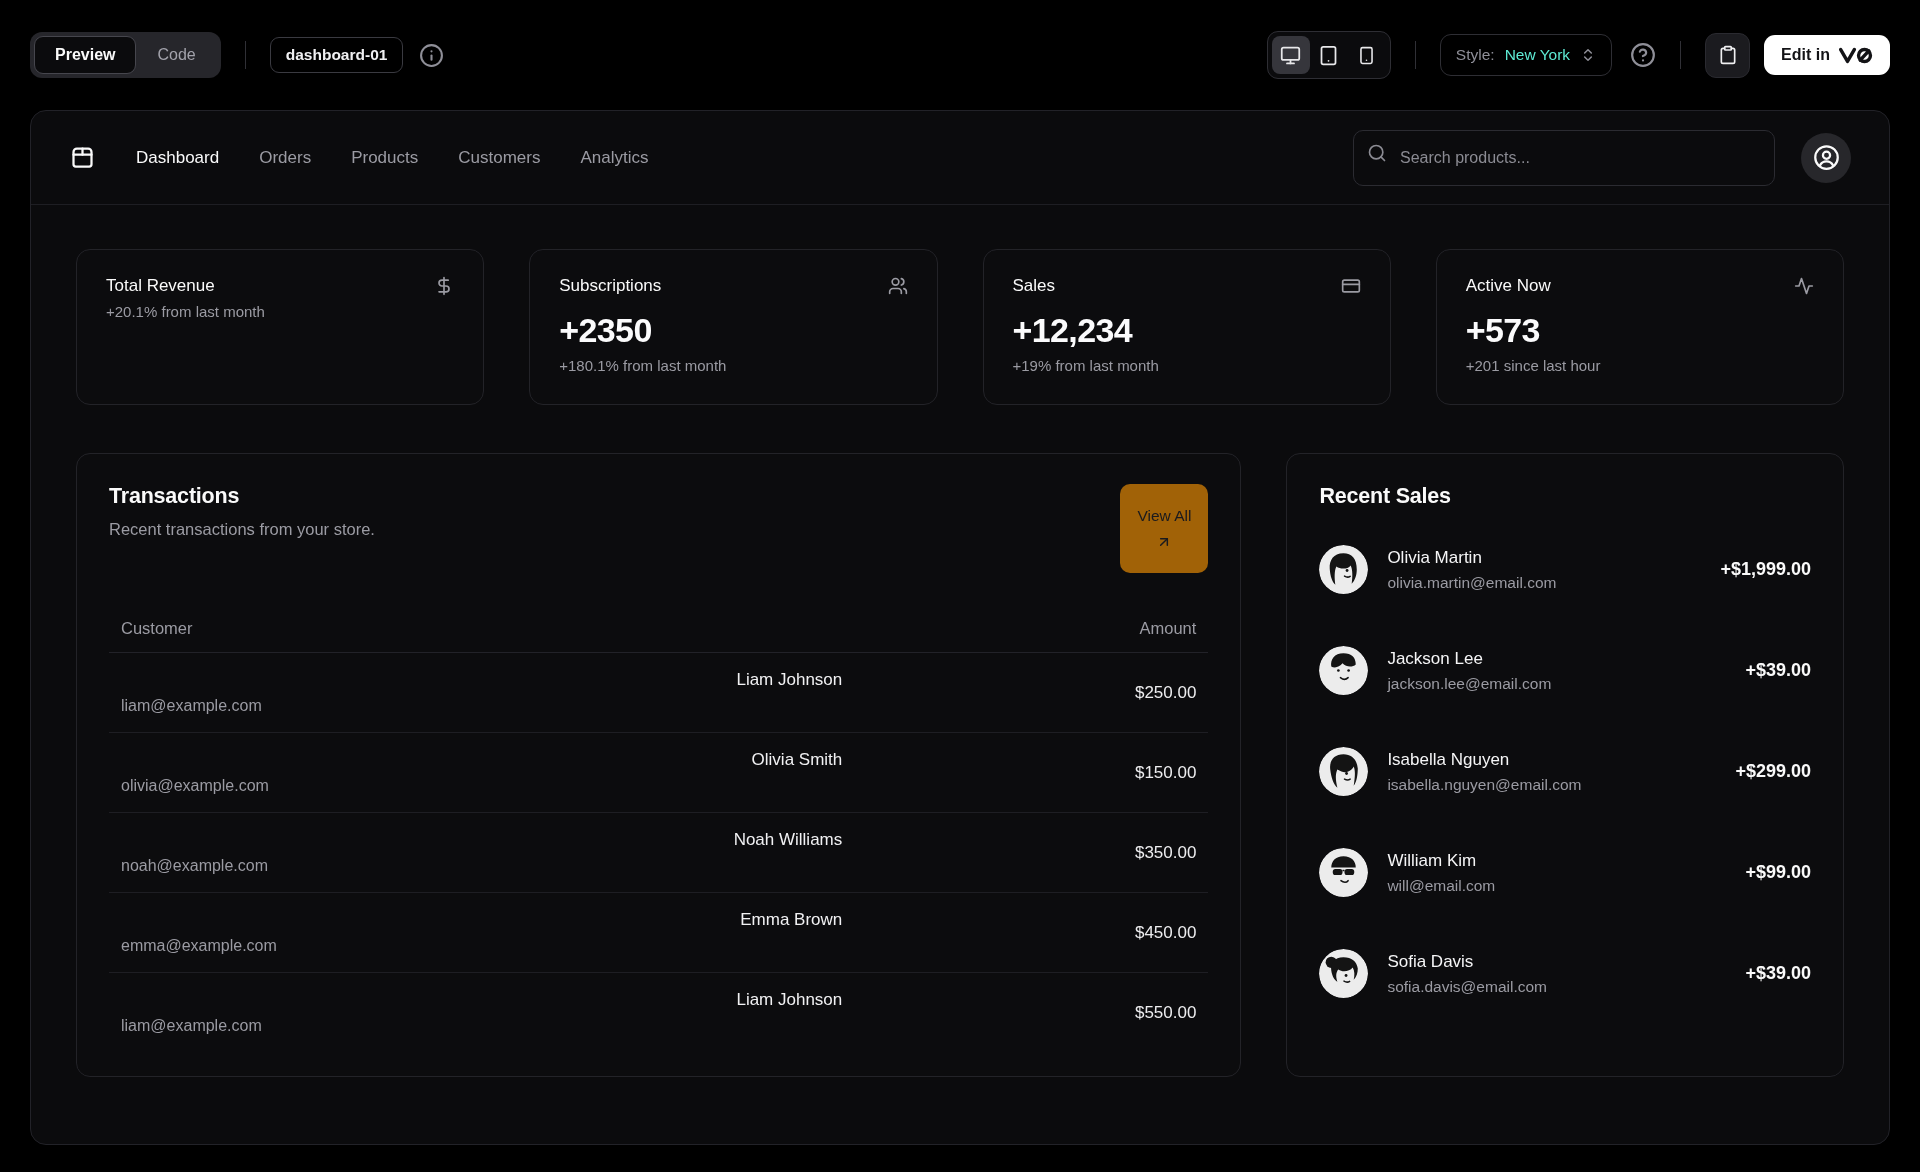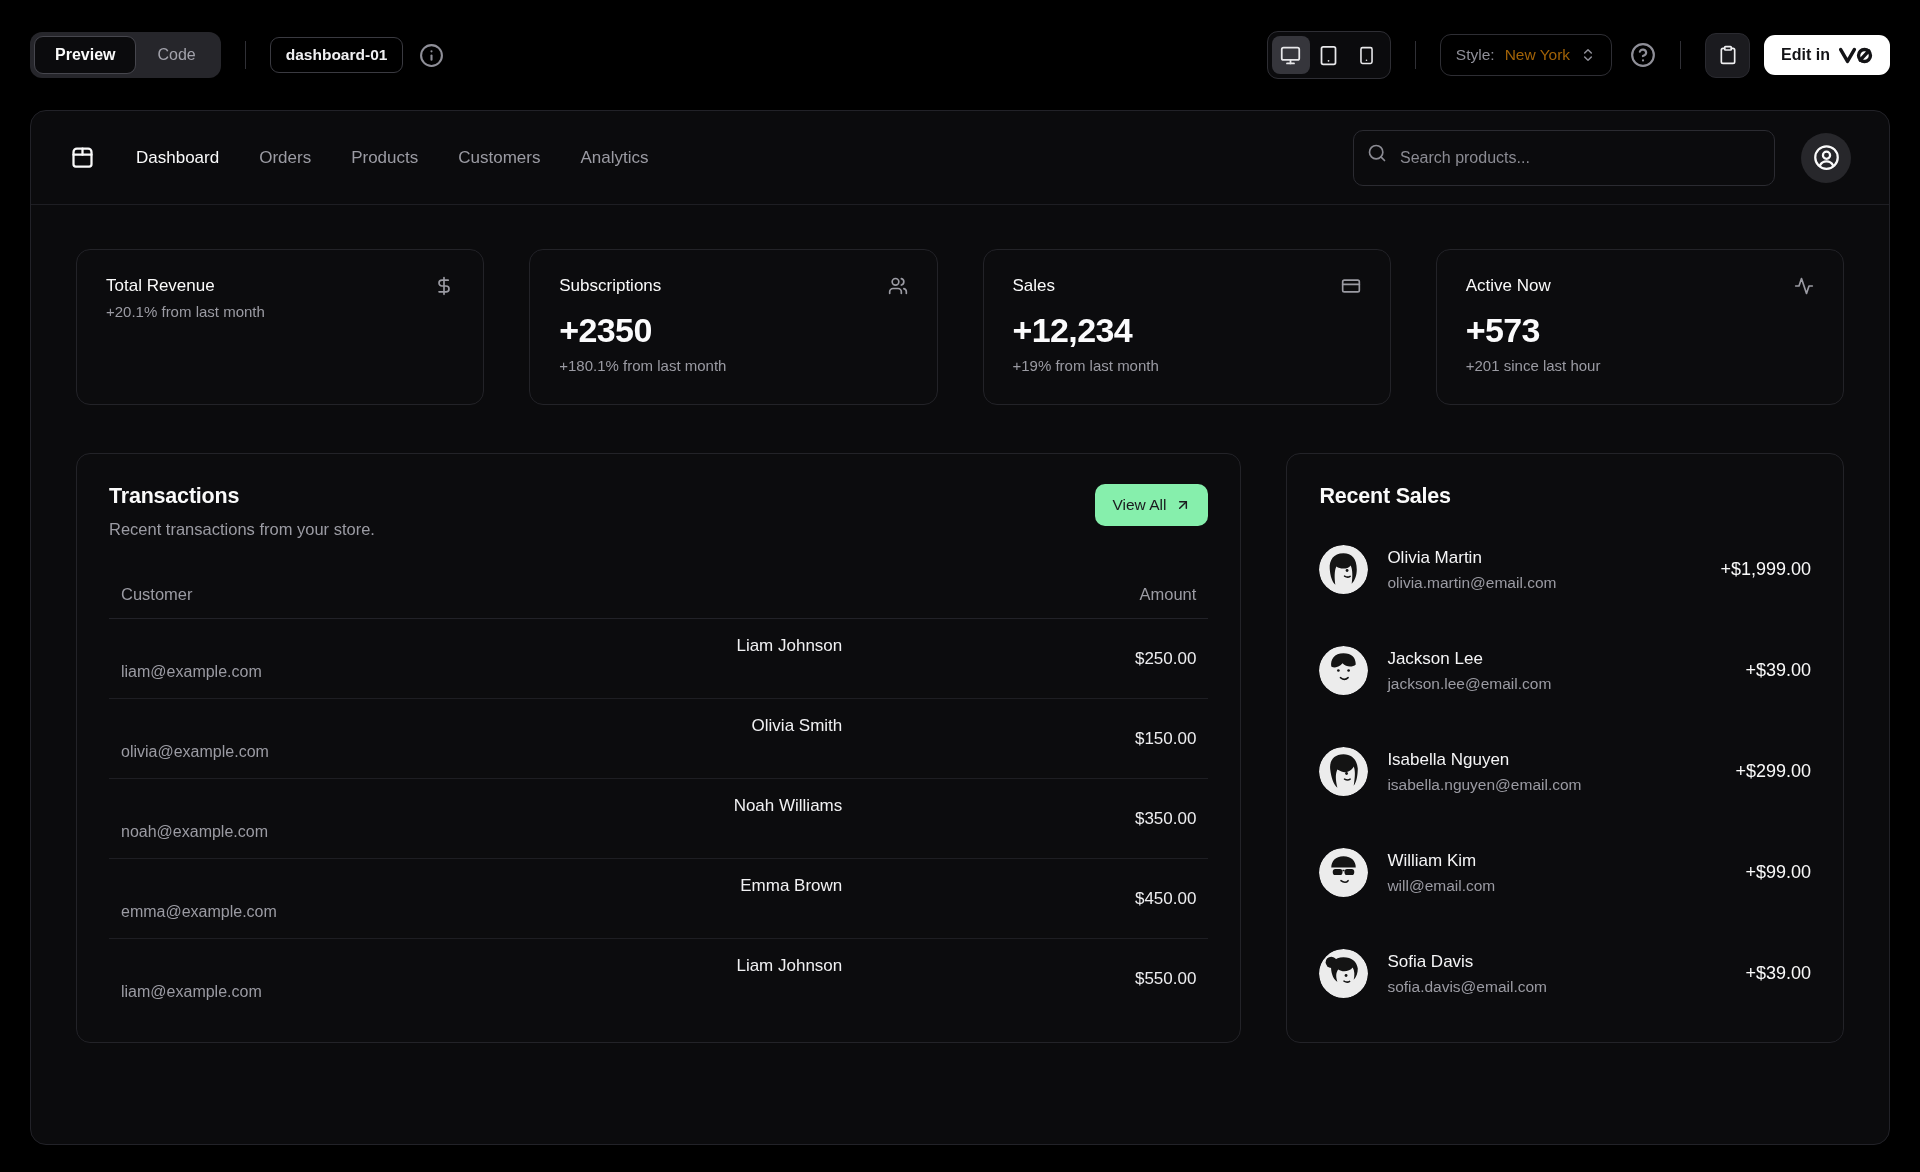--- a/index.html
+++ b/index.html
@@ -15,21 +15,21 @@
   .seg-item.active { background:#0b0b0d; border-color:#46464d; color:#fafafa; font-weight:600; }
   .vdiv { width:1px; height:28px; background:#303036; margin:0 24px; }
   .block-badge { border:1px solid #3a3a41; border-radius:9px; padding:8px 15px; font-size:15.5px; font-weight:700; color:#f0f0f2; }
   .icon-btn { background:none; border:none; color:#8f8f98; margin-left:16px; cursor:pointer; }
 
   .devices { display:flex; align-items:center; border:1px solid #2e2e34; background:#0b0b0d; border-radius:11px; padding:4px; }
   .dev-item { width:38px; height:38px; display:flex; align-items:center; justify-content:center; border-radius:8px; color:#e8e8ea; cursor:pointer; background:none; border:none; }
   .dev-item.active { background:#36363c; }
   .style-select { display:flex; align-items:center; gap:10px; border:1px solid #2e2e34; border-radius:11px; padding:11px 15px; cursor:pointer; background:none; }
   .style-label { color:#8f8f98; font-size:15.5px; }
-  .style-value { color:#a16207; font-size:15.5px; font-weight:500; }
+  .style-value { color:#5eead4; font-size:15.5px; font-weight:500; }
   .help-btn { margin-left:18px; }
   .clip-btn { width:45px; height:45px; border-radius:11px; background:#1b1b1f; border:1px solid #2a2a30; display:flex; align-items:center; justify-content:center; color:#f0f0f2; cursor:pointer; }
   .v0-btn { margin-left:14px; display:flex; align-items:center; gap:9px; background:#fff; color:#131316; border:none; border-radius:11px; padding:11px 17px; font-size:16px; font-weight:600; cursor:pointer; font-family:inherit; }
 
   
   .panel { margin:0 30px; height:1035px; background:#0b0b0d; border:1px solid #222228; border-radius:16px; overflow:hidden; }
 
   .nav { height:94px; display:flex; align-items:center; padding:0 38px; border-bottom:1px solid #1e1e23; }
   .nav-logo { color:#fafafa; margin-right:40px; }
   .nav-link { font-size:17px; color:#9b9ba3; margin-right:40px; text-decoration:none; cursor:pointer; }
@@ -52,38 +52,38 @@
   .stat-change { margin-top:7px; font-size:15px; color:#9b9ba3; }
 
   
   .bottom { margin-top:48px; display:grid; grid-template-columns:2.09fr 1fr; gap:45px; align-items:stretch; }
   .card { background:#0c0c0e; border:1px solid #232328; border-radius:14px; }
 
   .tx-card { padding:30px 32px 24px; }
   .tx-head { display:flex; align-items:flex-start; justify-content:space-between; }
   .card-title { font-size:21.5px; font-weight:700; letter-spacing:-0.2px; }
   .card-sub { margin-top:11px; font-size:16.5px; color:#9b9ba3; }
-  .viewall-btn { display:flex; align-items:center; gap:9px; background:#86efac; color:#1a1a1e; border:none; border-radius:10px; padding:12px 17px; font-size:15.5px; font-weight:500; cursor:pointer; font-family:inherit; }
+  .viewall-btn { display:flex; align-items:center; gap:9px; background:#a16207; color:#1a1a1e; border:none; border-radius:10px; padding:23px 17px; font-size:15.5px; font-weight:500; cursor:pointer; font-family:inherit;flex-direction:column; }
 
   table.tx { width:100%; margin-top:36px; border-collapse:collapse; }
   table.tx th { text-align:left; font-weight:400; color:#9b9ba3; font-size:16.5px; padding:10px 12px 14px; border-bottom:1px solid #222228; }
   table.tx th.r, table.tx td.r { text-align:right; }
   table.tx td { padding:17px 12px; border-bottom:1px solid #1e1e23; vertical-align:middle; }
   table.tx tr:last-child td { border-bottom:none; }
   .tx-name { font-size:17px; color:#f1f1f3; font-weight:500;text-align:right; }
   .tx-email { margin-top:7px; font-size:16px; color:#9b9ba3; }
   .tx-amount { font-size:17px; color:#ededef; }
 
   .rs-card { padding:30px 32px; }
   .rs-list { margin-top:36px; display:flex; flex-direction:column; gap:52px; }
   .rs-item { display:flex; align-items:center; gap:19px; }
   .rs-avatar { width:49px; height:49px; border-radius:50%; overflow:hidden; flex:none; }
   .rs-name { font-size:17px; font-weight:500; color:#f5f5f6; }
   .rs-email { margin-top:6px; font-size:15.5px; color:#9b9ba3; }
-  .rs-amount { margin-left:auto; font-size:18px; font-weight:400; color:#fafafa; white-space:nowrap; }
+  .rs-amount { margin-left:auto; font-size:18px; font-weight:700; color:#fafafa; white-space:nowrap; }
 </style>
 </head>
 <body>
 
 <div class="topbar">
   <div class="tb-left">
     <div class="seg">
       <div class="seg-item active">Preview</div>
       <div class="seg-item">Code</div>
     </div>

